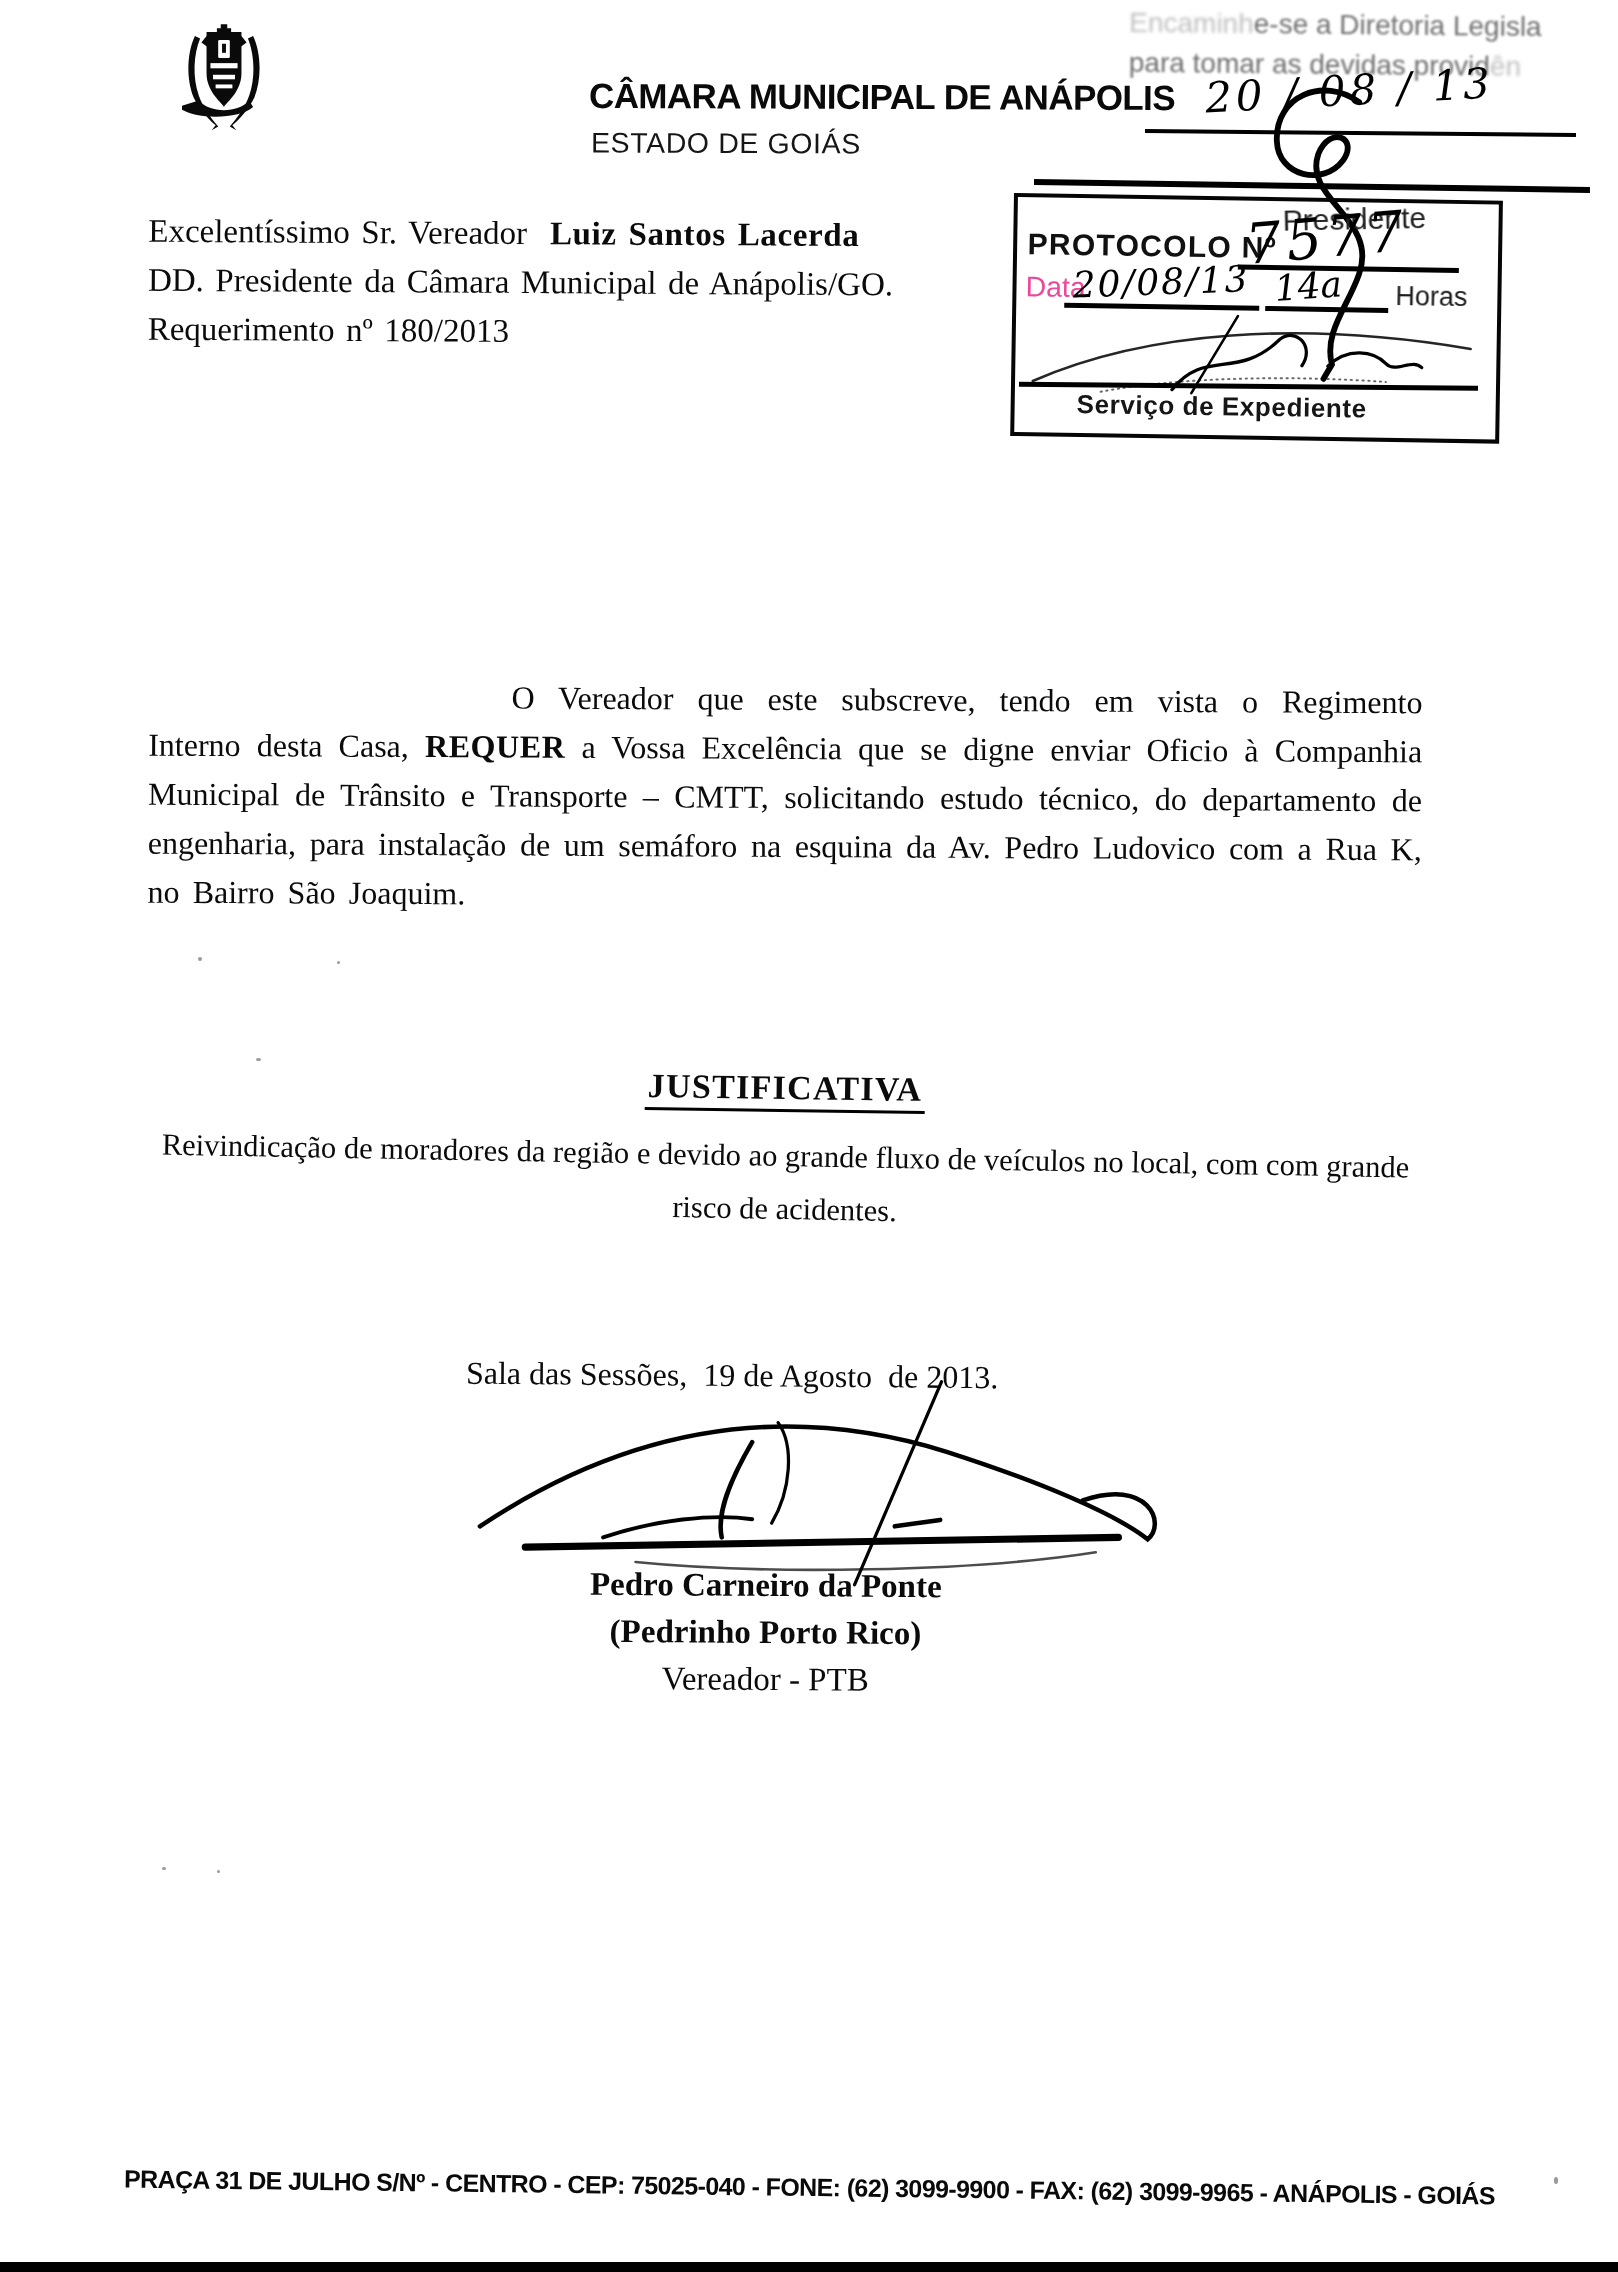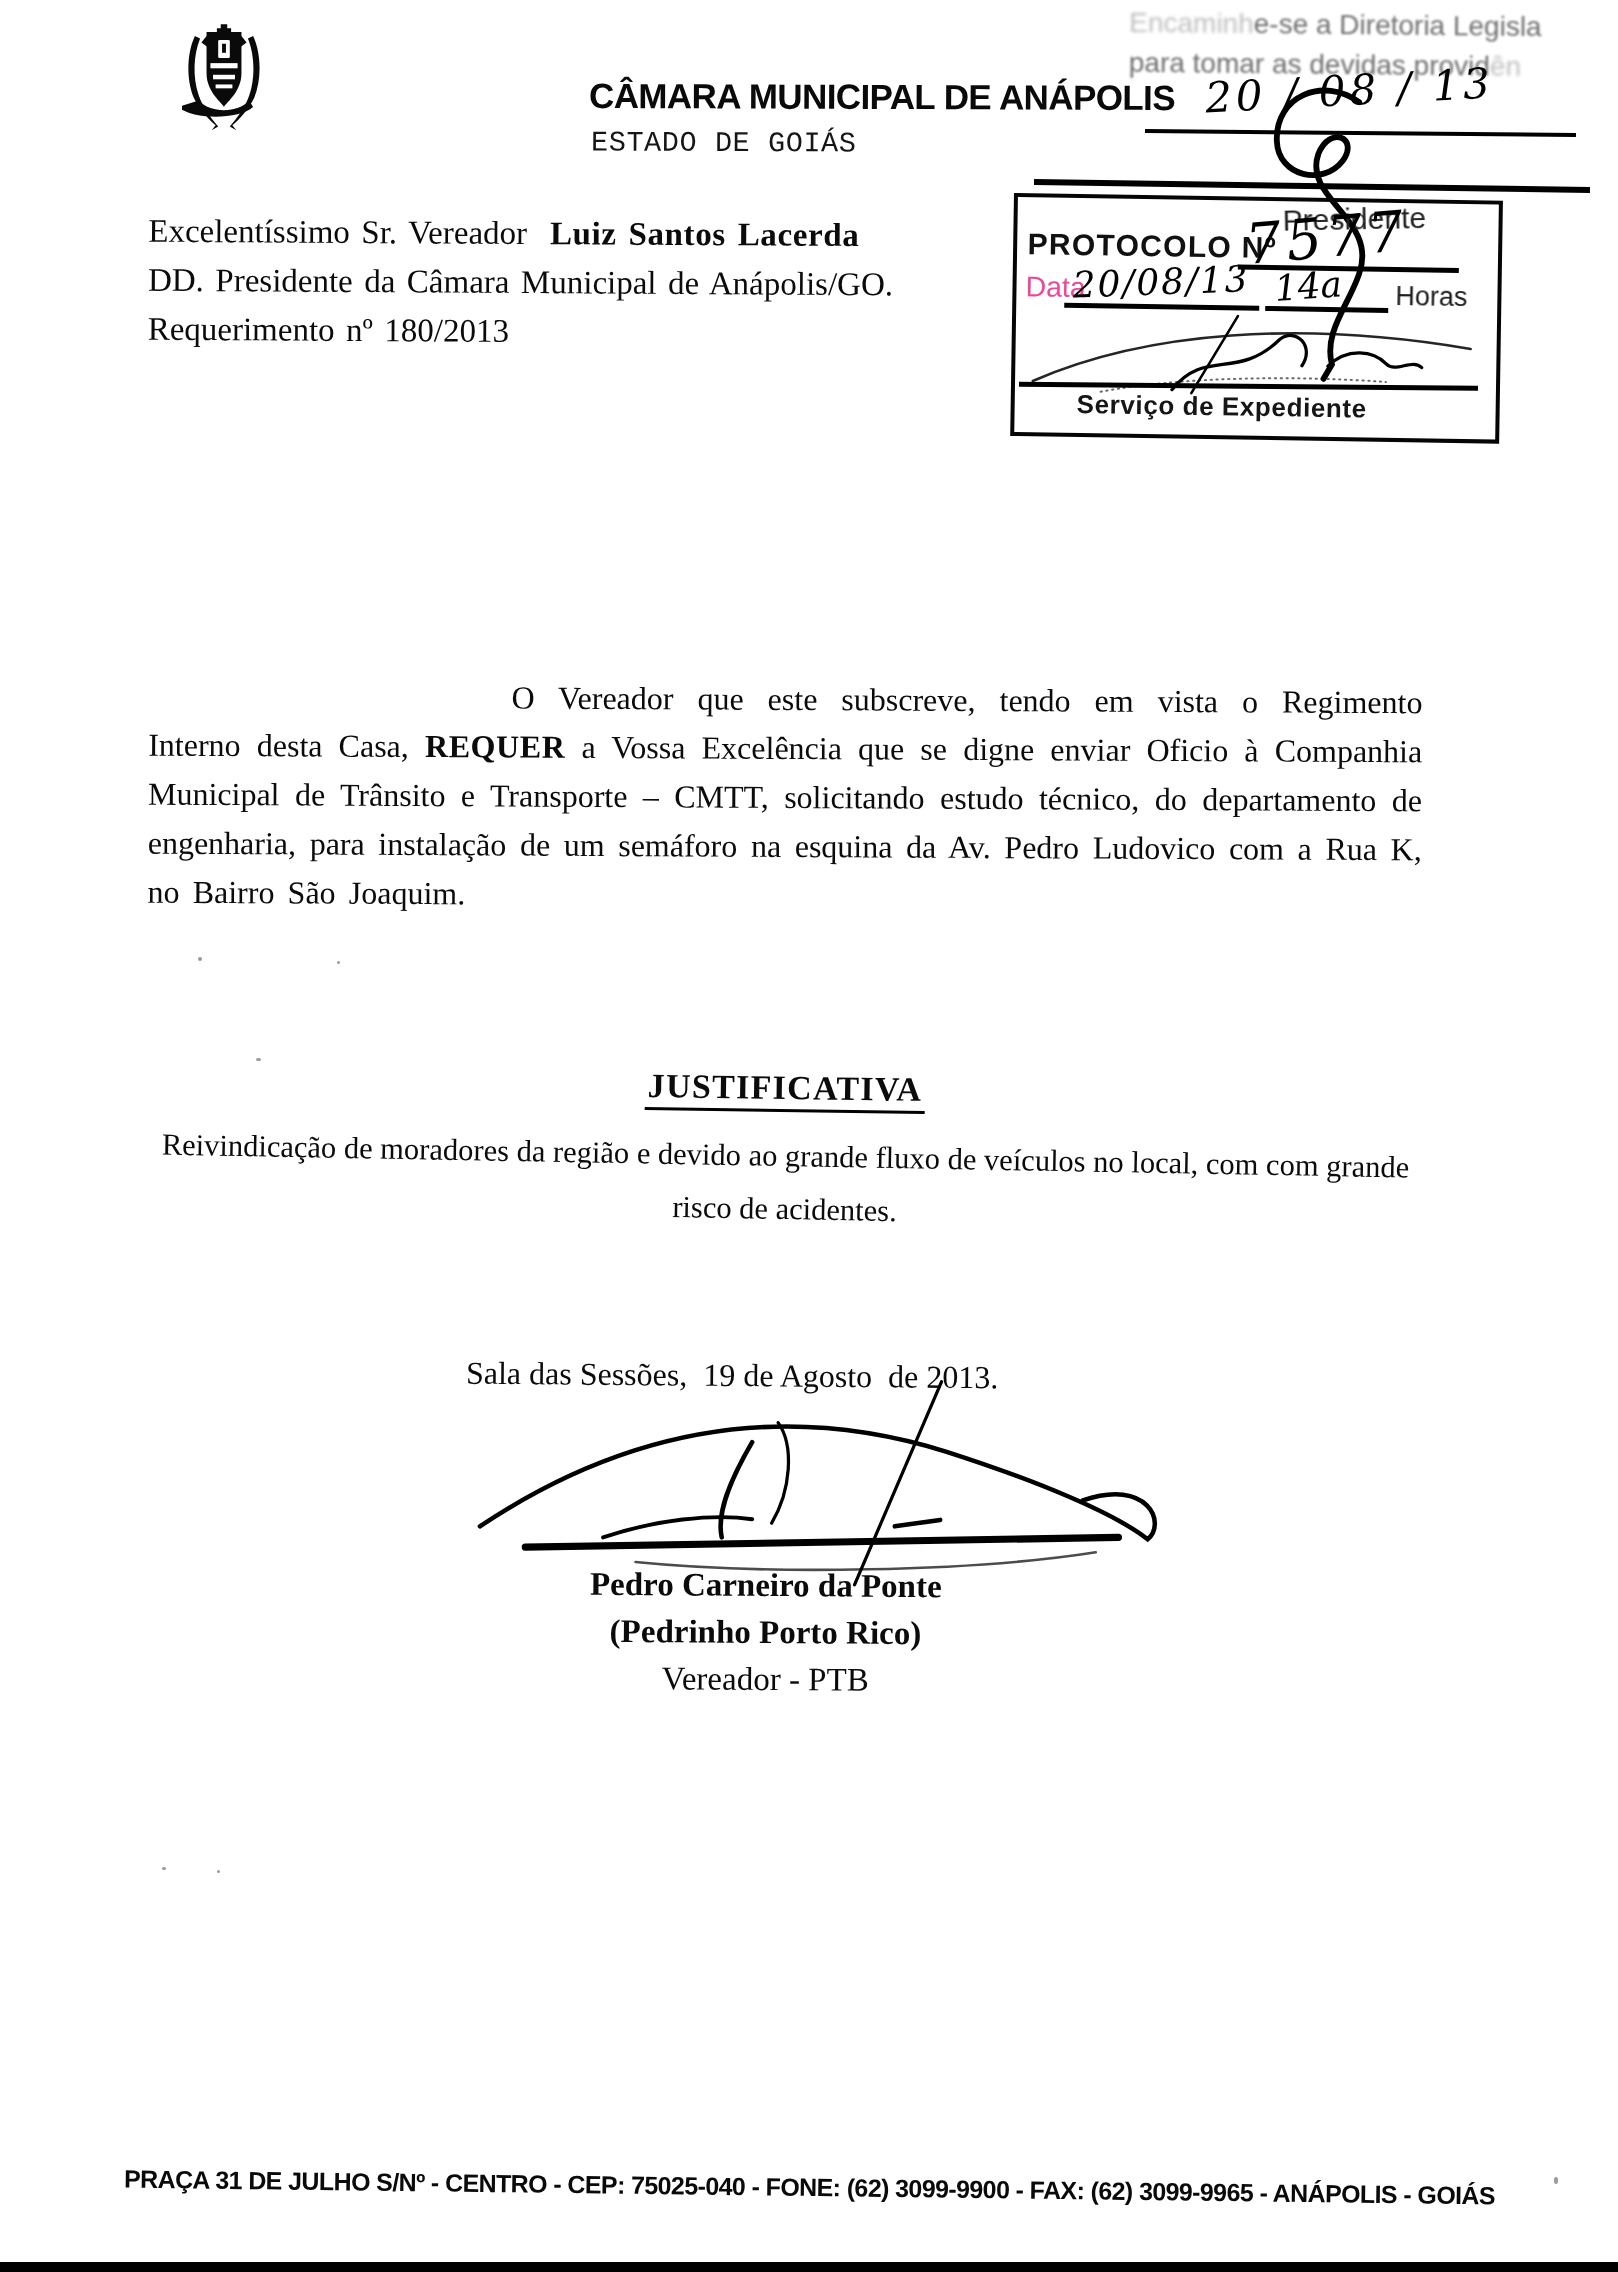--- a/index.html
+++ b/index.html
@@ -5,21 +5,21 @@
   html,body{margin:0;padding:0;background:#e8e8e8;}
   .page{
     position:relative;width:1619px;height:2273px;background:#ffffff;
     font-family:"Liberation Serif", serif;color:#0b0b0b;overflow:hidden;margin:0 auto;
   }
   .abs{position:absolute;}
 
   
   .org-title{left:589px;top:77px;font-family:"Liberation Sans",sans-serif;font-weight:bold;
     font-size:35px;letter-spacing:-0.6px;color:#0a0a0a;transform:rotate(.2deg);}
-  .org-subtitle{left:591px;top:127px;font-family:Liberation Mono, monospace;font-size:28.5px;
+  .org-subtitle{left:591px;top:127px;font-family:Liberation Sans, sans-serif;font-size:28.5px;
     letter-spacing:0.6px;color:#161616;transform:rotate(.2deg);}
   .logo{left:182px;top:23px;}
 
   
   .routing{left:1129px;top:5.2px;font-family:"Liberation Sans",sans-serif;font-size:28px;
     color:#6f6f6f;filter:blur(0.8px);line-height:40px;transform:rotate(.6deg);}
   .routing .faint{opacity:.45;filter:blur(1.3px);}
 
   
   .hand{font-family:"DejaVu Serif",serif;font-style:italic;color:#000;}

